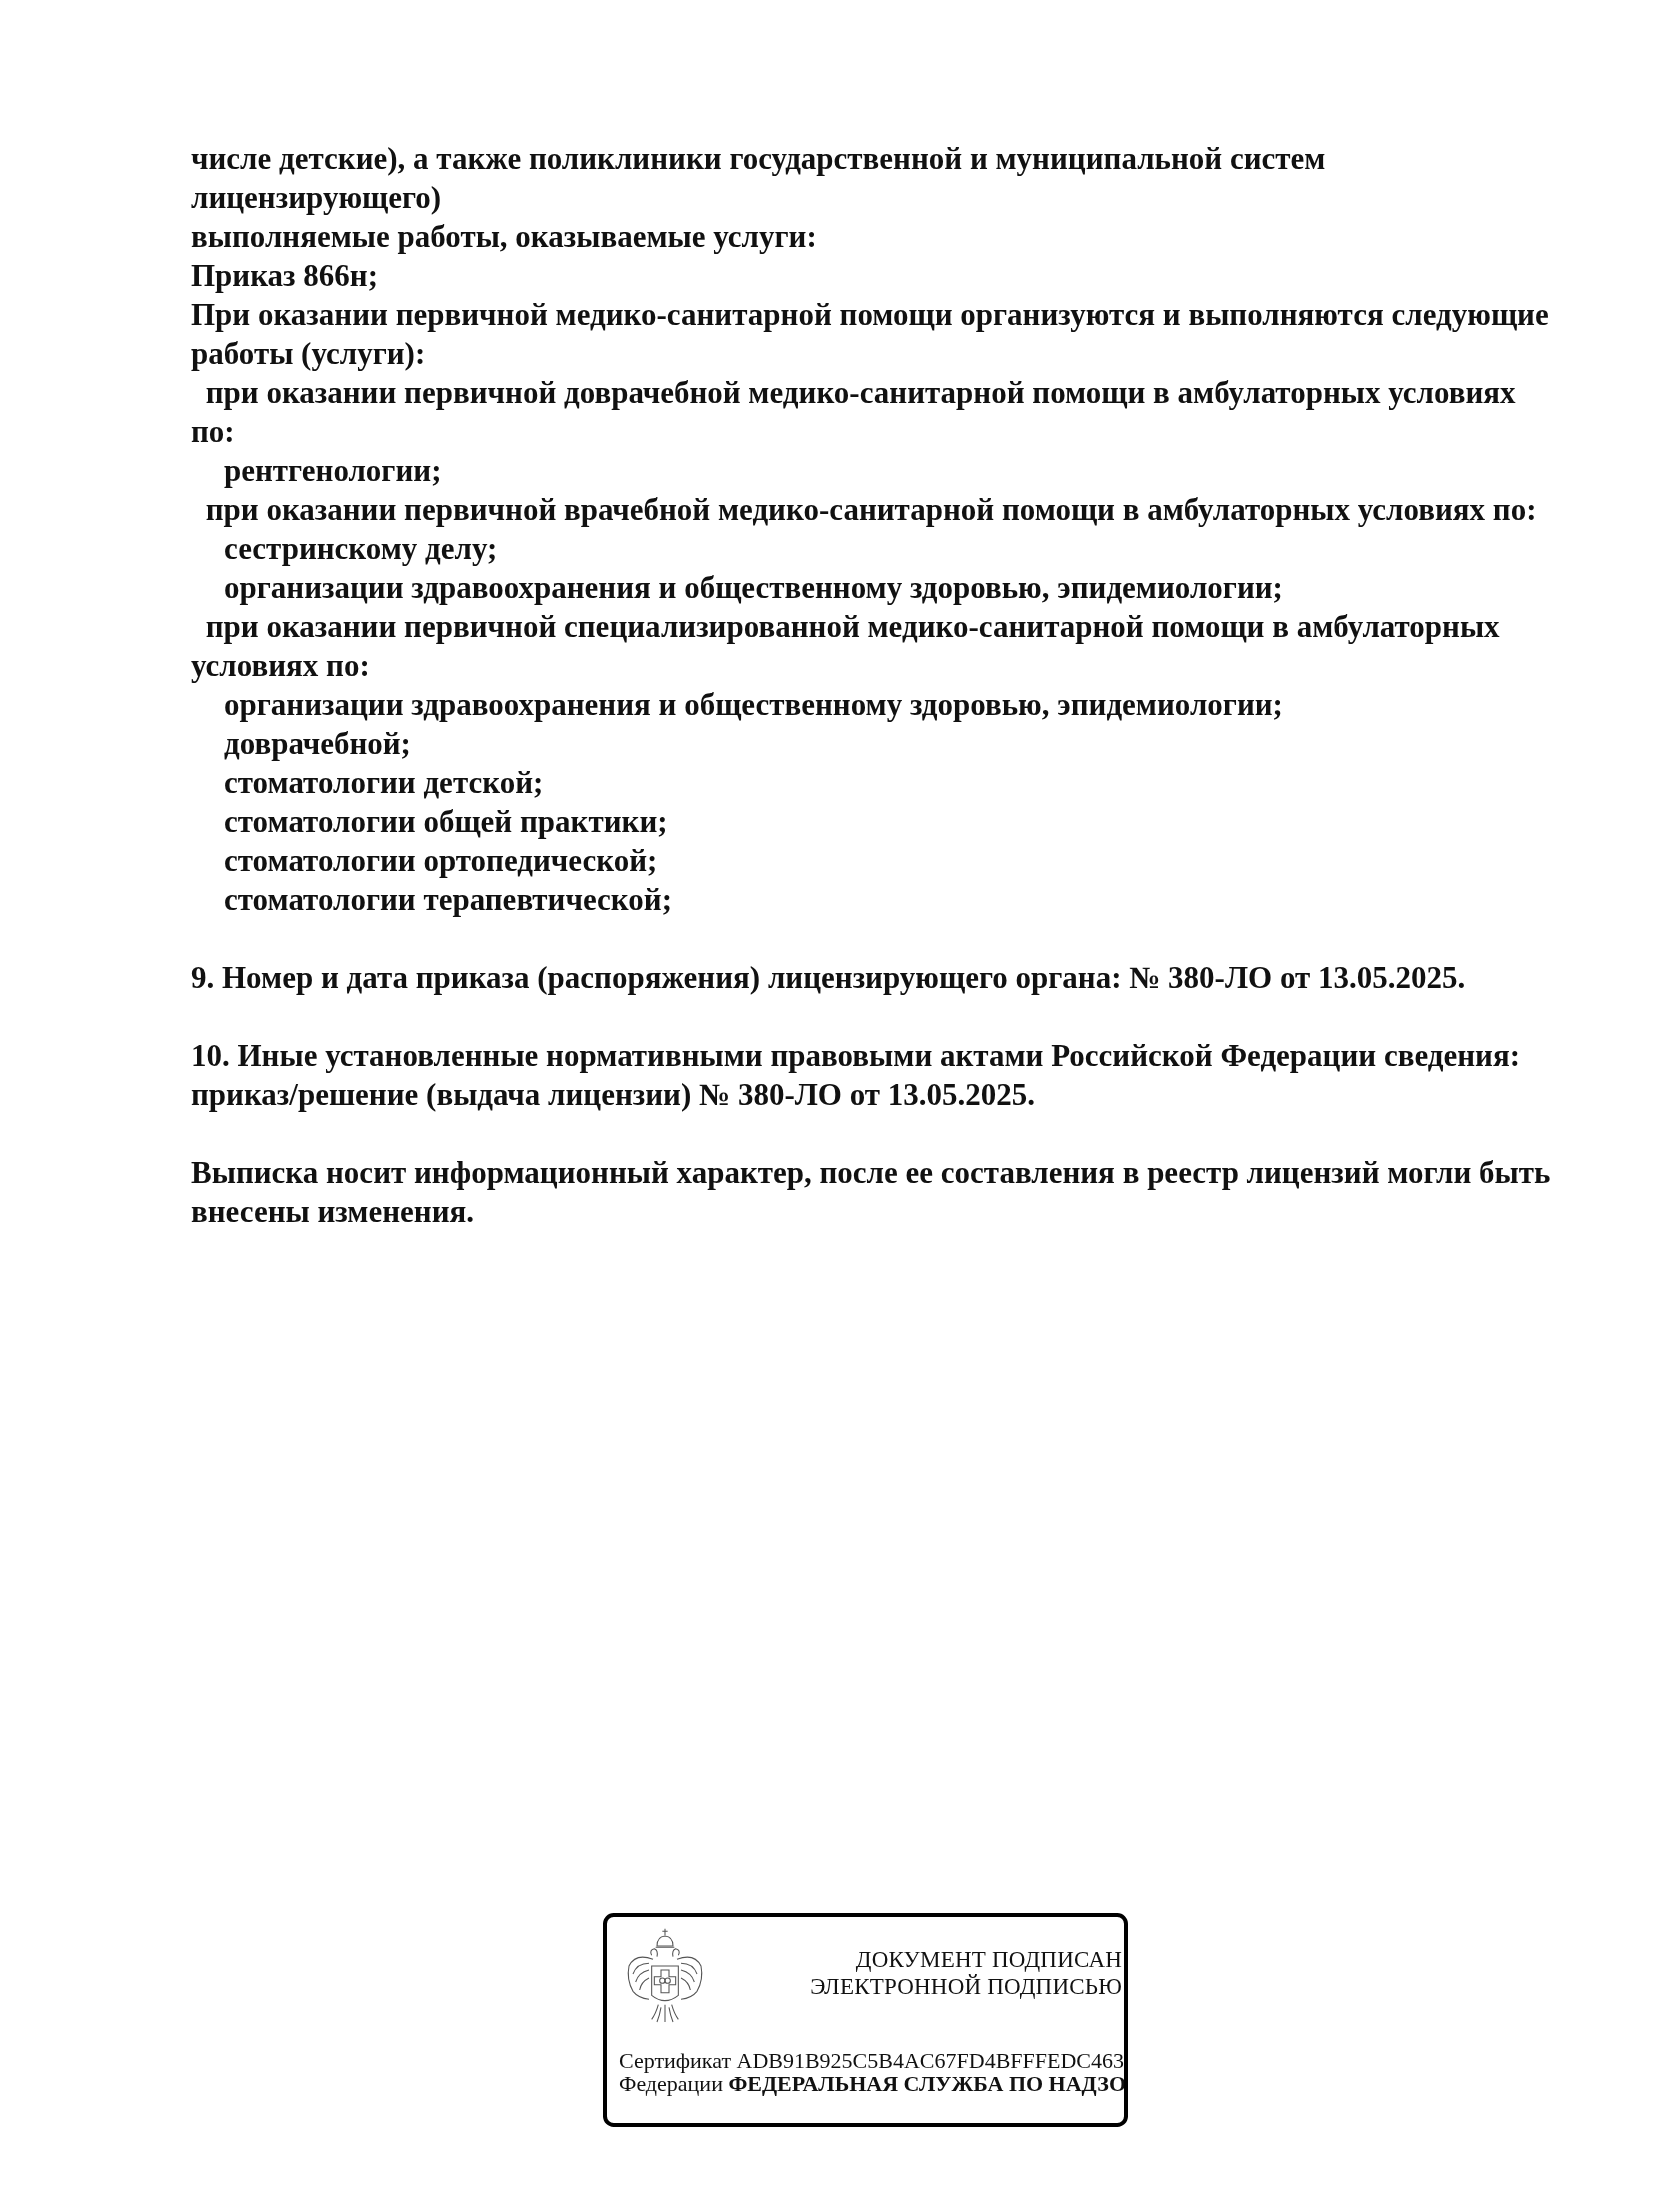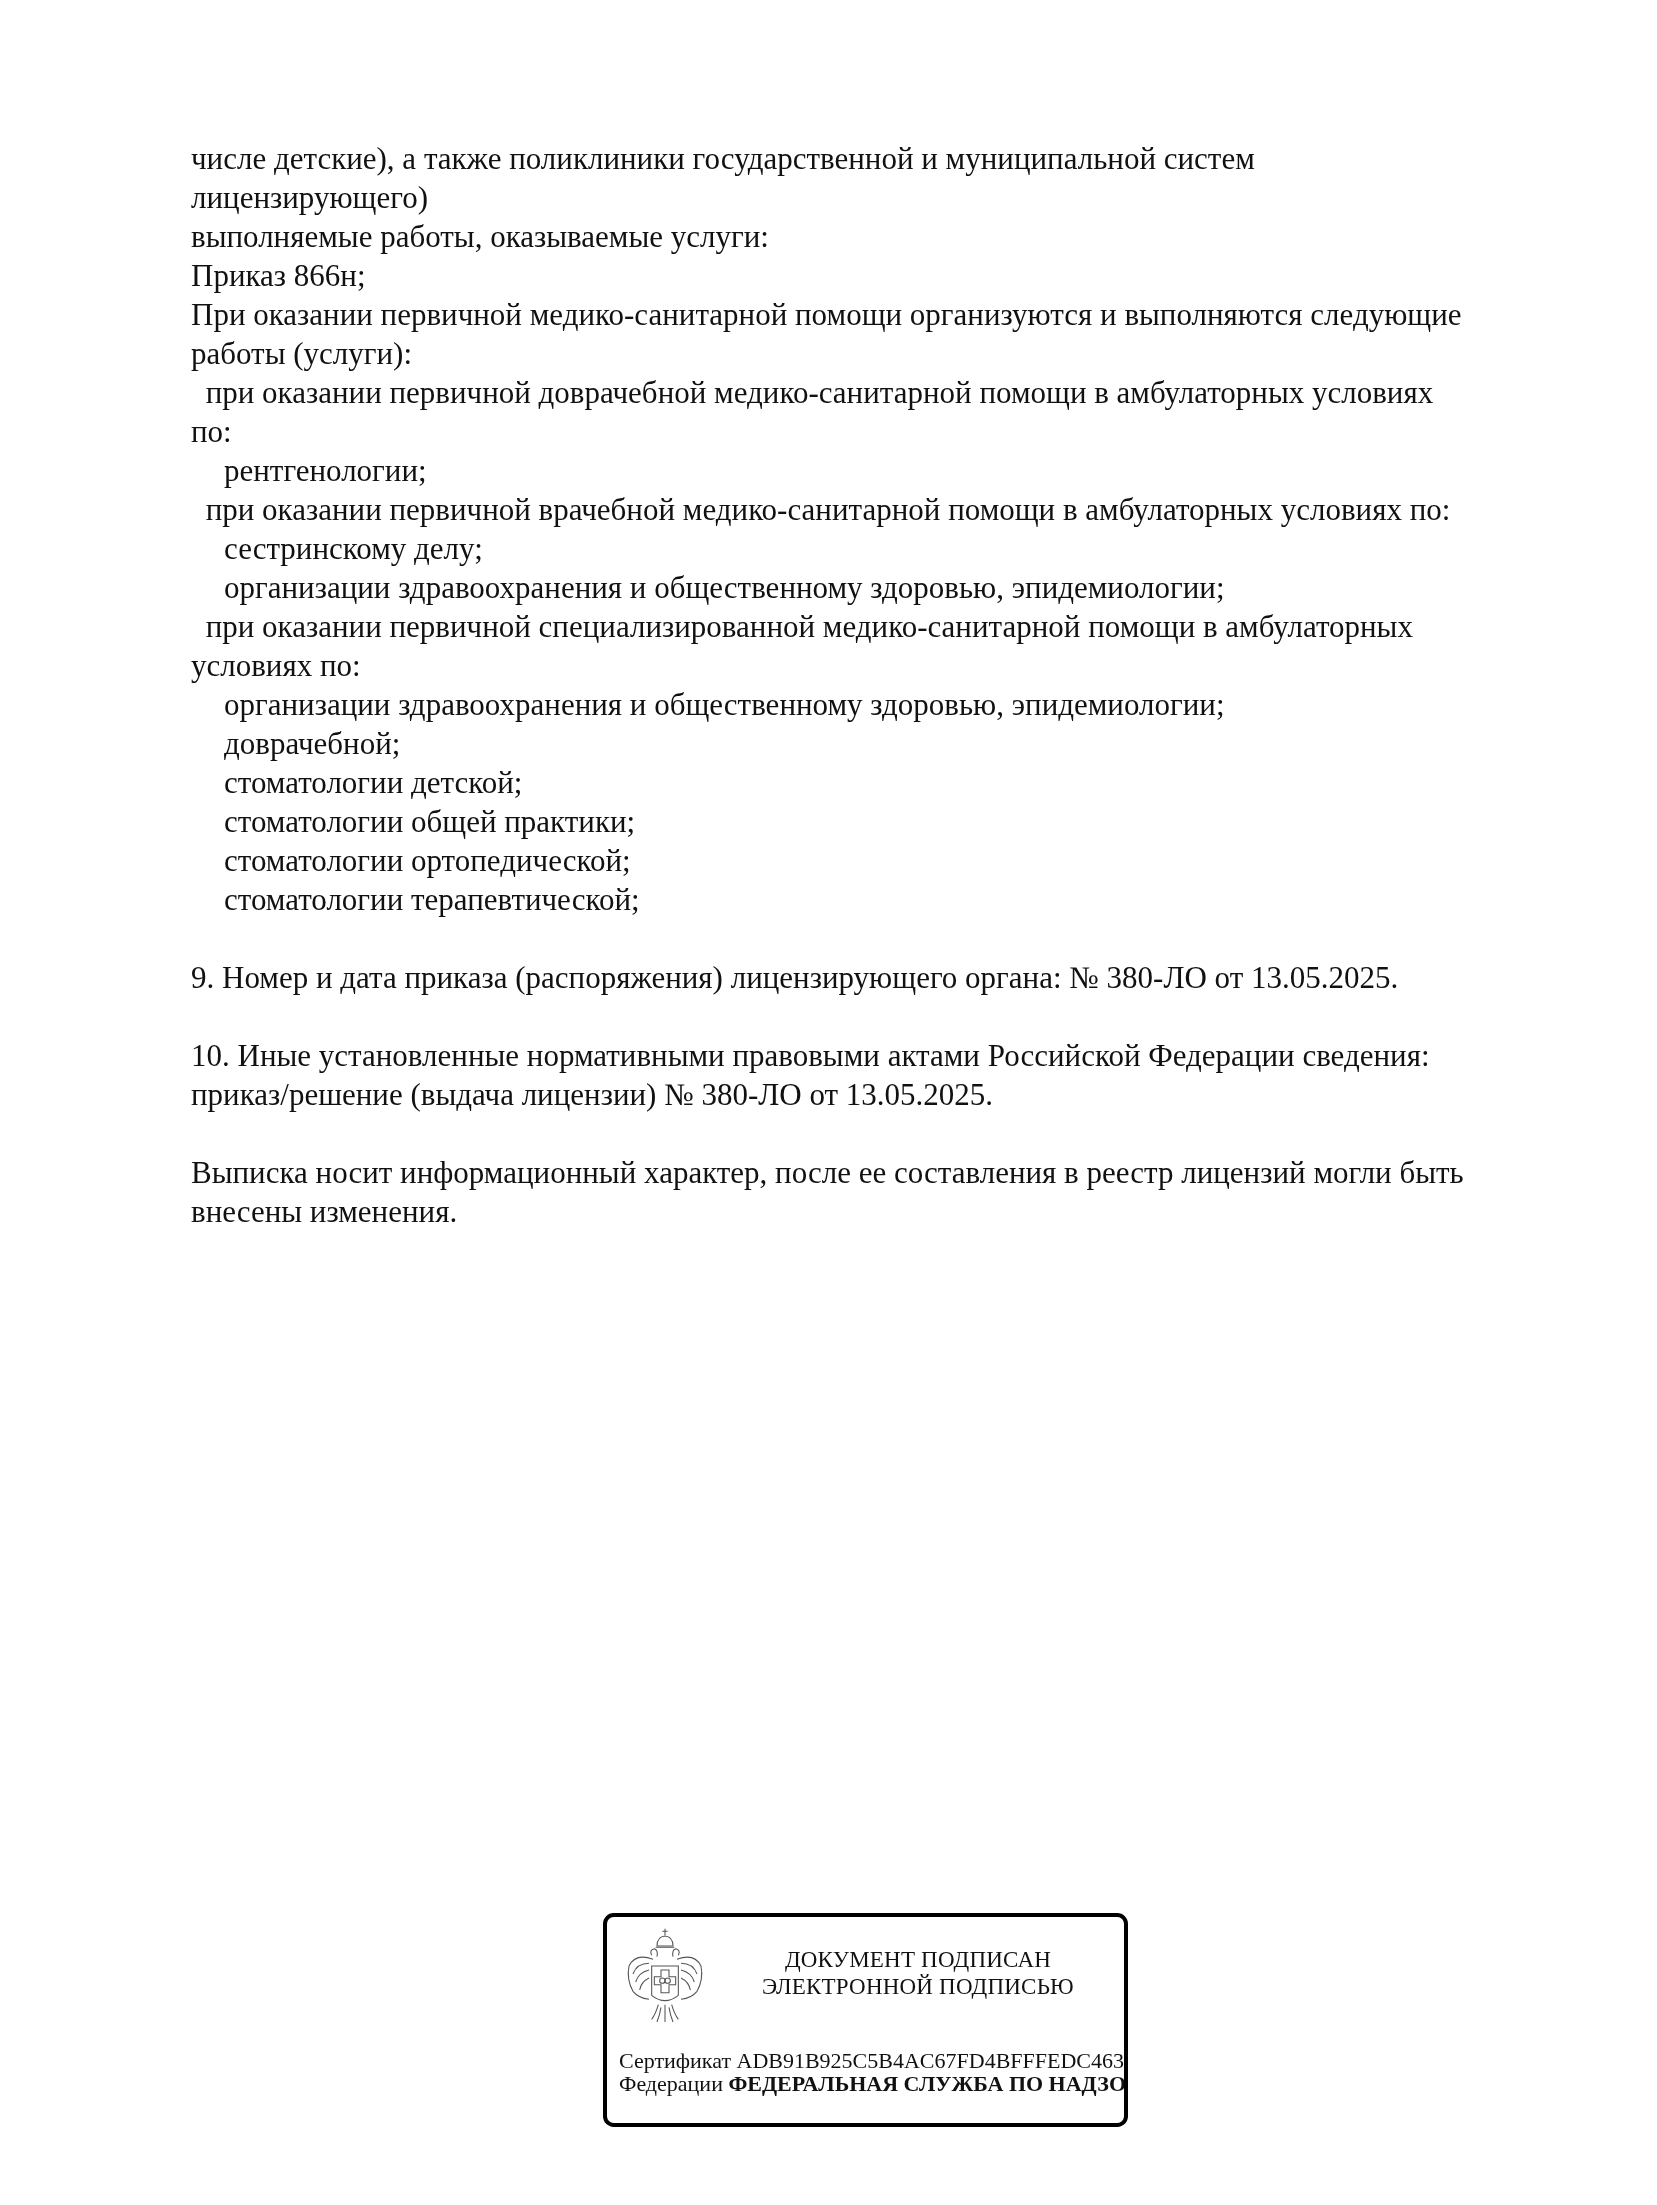--- a/index.html
+++ b/index.html
@@ -15,20 +15,21 @@
       font-family: "Liberation Serif", "DejaVu Serif", serif;
       color: #111111;
     }
     .page-body {
       position: absolute;
       left: 191px;
       top: 139px;
       width: 1343px;
       font-size: 31px;
       line-height: 39px;
+      font-weight: bold;
     }
     .line {
       white-space: nowrap;
       margin: 0;
     }
     .indent1 { padding-left: 14.7px; }
     .indent2 { padding-left: 33px; }
     .gap { height: 39px; }
 
     .stamp {
@@ -48,21 +49,21 @@
       left: 14.7px;
       top: 9.4px;
       width: 86px;
       height: 100px;
     }
     .stamp-title {
       position: absolute;
       left: 107px;
       top: 29px;
       width: 408px;
-      text-align: center;
+      text-align: right;
       font-size: 23px;
       line-height: 27px;
       letter-spacing: 0.2px;
     }
     .stamp-info {
       position: absolute;
       left: 12px;
       top: 132px;
       font-size: 22px;
       line-height: 23px;

